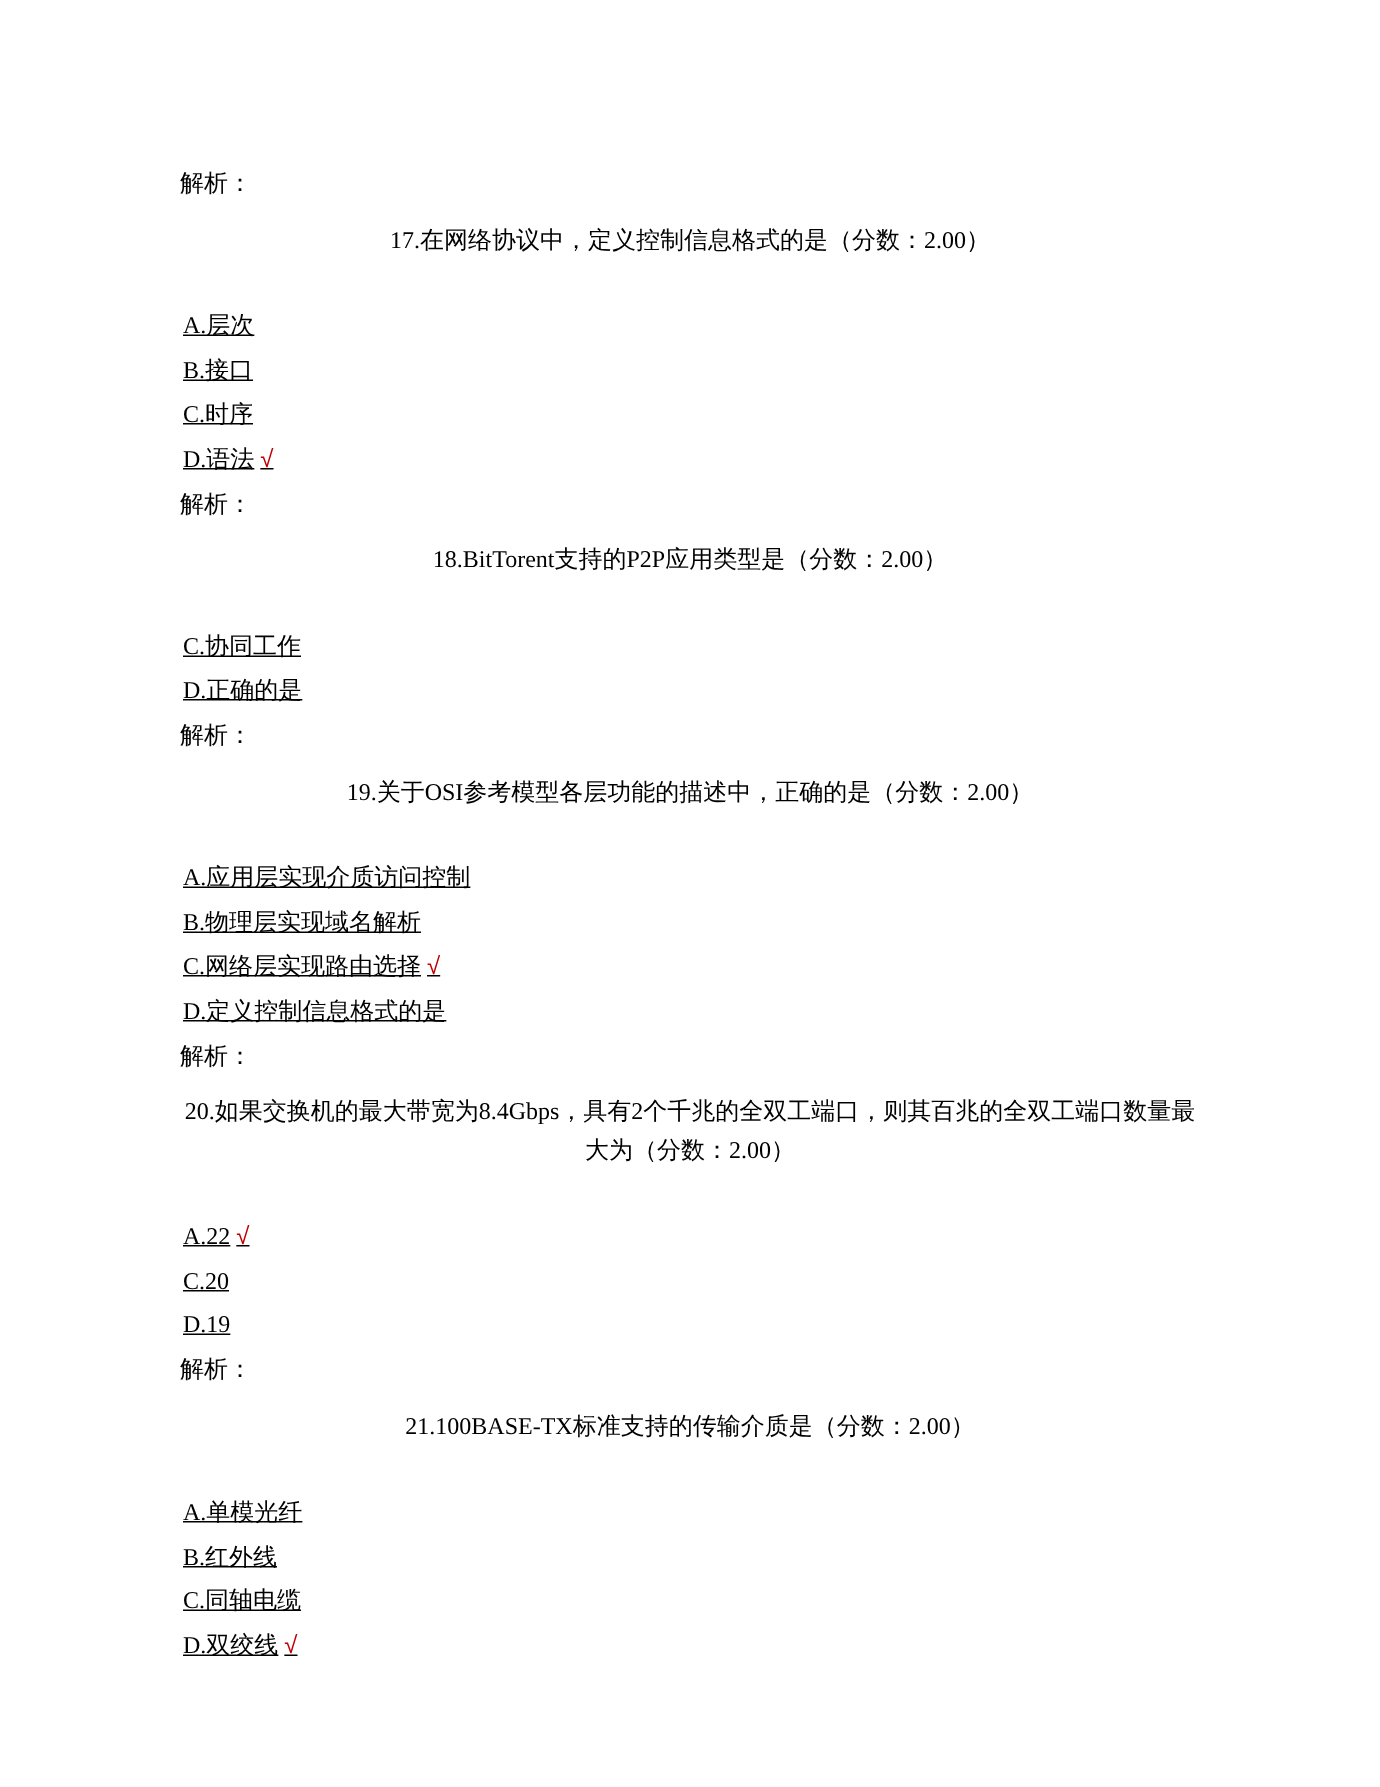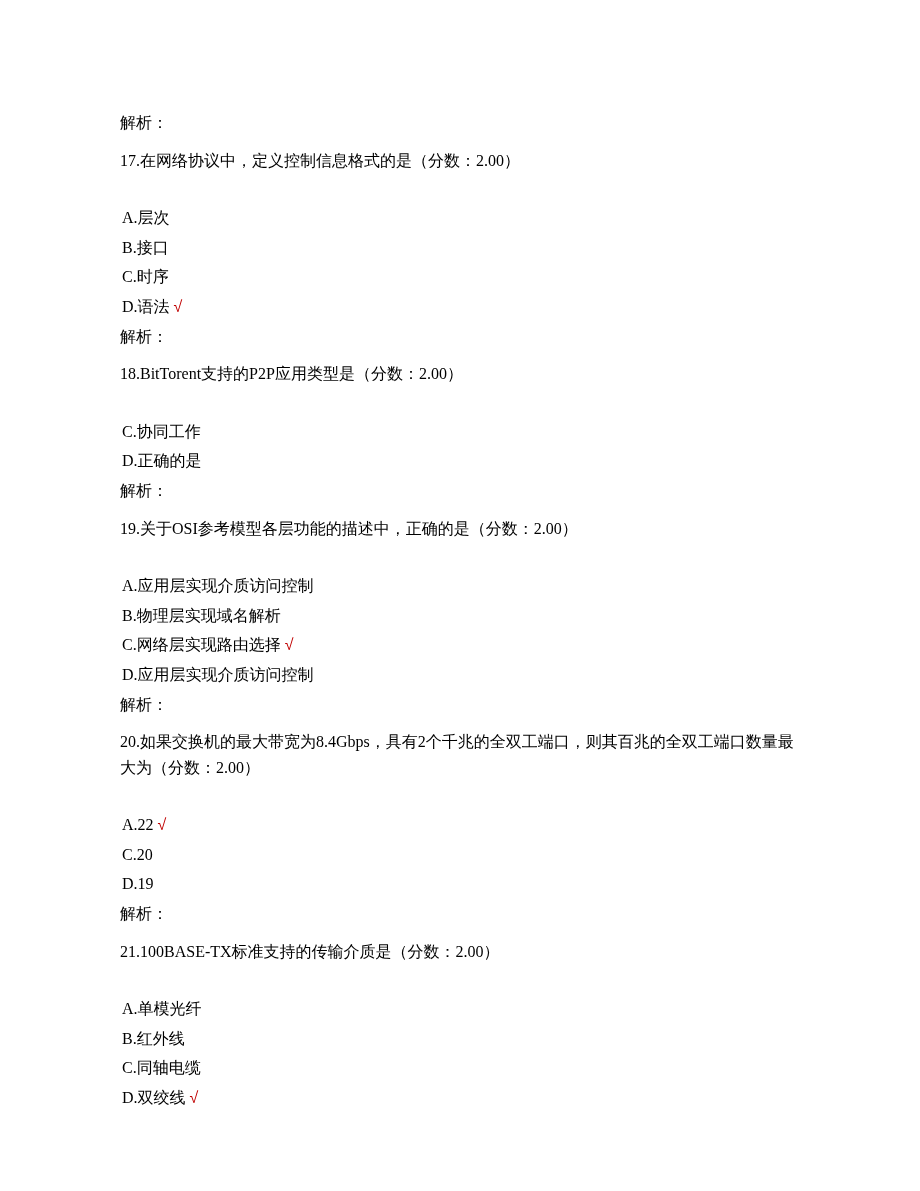--- a/index.html
+++ b/index.html
@@ -8,26 +8,28 @@
     color: #000;
     background: #fff;
     margin: 0;
     padding: 110px 120px 60px 120px;
     width: 920px;
     box-sizing: border-box;
     line-height: 1.6;
   }
   .line {
     margin: 0 0 4px 0;
+    text-align: center;
   }
   .qgap {
     height: 28px;
   }
   .opt {
     margin: 0 0 4px 2px;
+    text-decoration: underline;
   }
   .check {
     color: #c00000;
     font-family: Arial, sans-serif;
     margin-left: 4px;
   }
   .analysis {
     margin: 0 0 12px 0;
   }
 </style>
@@ -47,21 +49,21 @@
     <div class="line">18.BitTorent支持的P2P应用类型是（分数：2.00）</div>
     <div class="qgap"></div>
     <div class="opt"><span> C.协同工作</span></div>
     <div class="opt"><span> D.正确的是</span></div>
     <div class="analysis">解析：</div>
     <div class="line">19.关于OSI参考模型各层功能的描述中，正确的是（分数：2.00）</div>
     <div class="qgap"></div>
     <div class="opt"><span> A.应用层实现介质访问控制</span></div>
     <div class="opt"><span> B.物理层实现域名解析</span></div>
     <div class="opt"><span> C.网络层实现路由选择</span><span class="check">√</span></div>
-    <div class="opt"><span> D.应用层实现介质访问控制</span></div>
+    <div class="opt"><span> D.定义控制信息格式的是</span></div>
     <div class="analysis">解析：</div>
     <div class="line">20.如果交换机的最大带宽为8.4Gbps，具有2个千兆的全双工端口，则其百兆的全双工端口数量最大为（分数：2.00）</div>
     <div class="qgap"></div>
     <div class="opt"><span> A.22</span><span class="check">√</span></div>
     <div class="opt"><span> C.20</span></div>
     <div class="opt"><span> D.19</span></div>
     <div class="analysis">解析：</div>
     <div class="line">21.100BASE-TX标准支持的传输介质是（分数：2.00）</div>
     <div class="qgap"></div>
     <div class="opt"><span> A.单模光纤</span></div>

